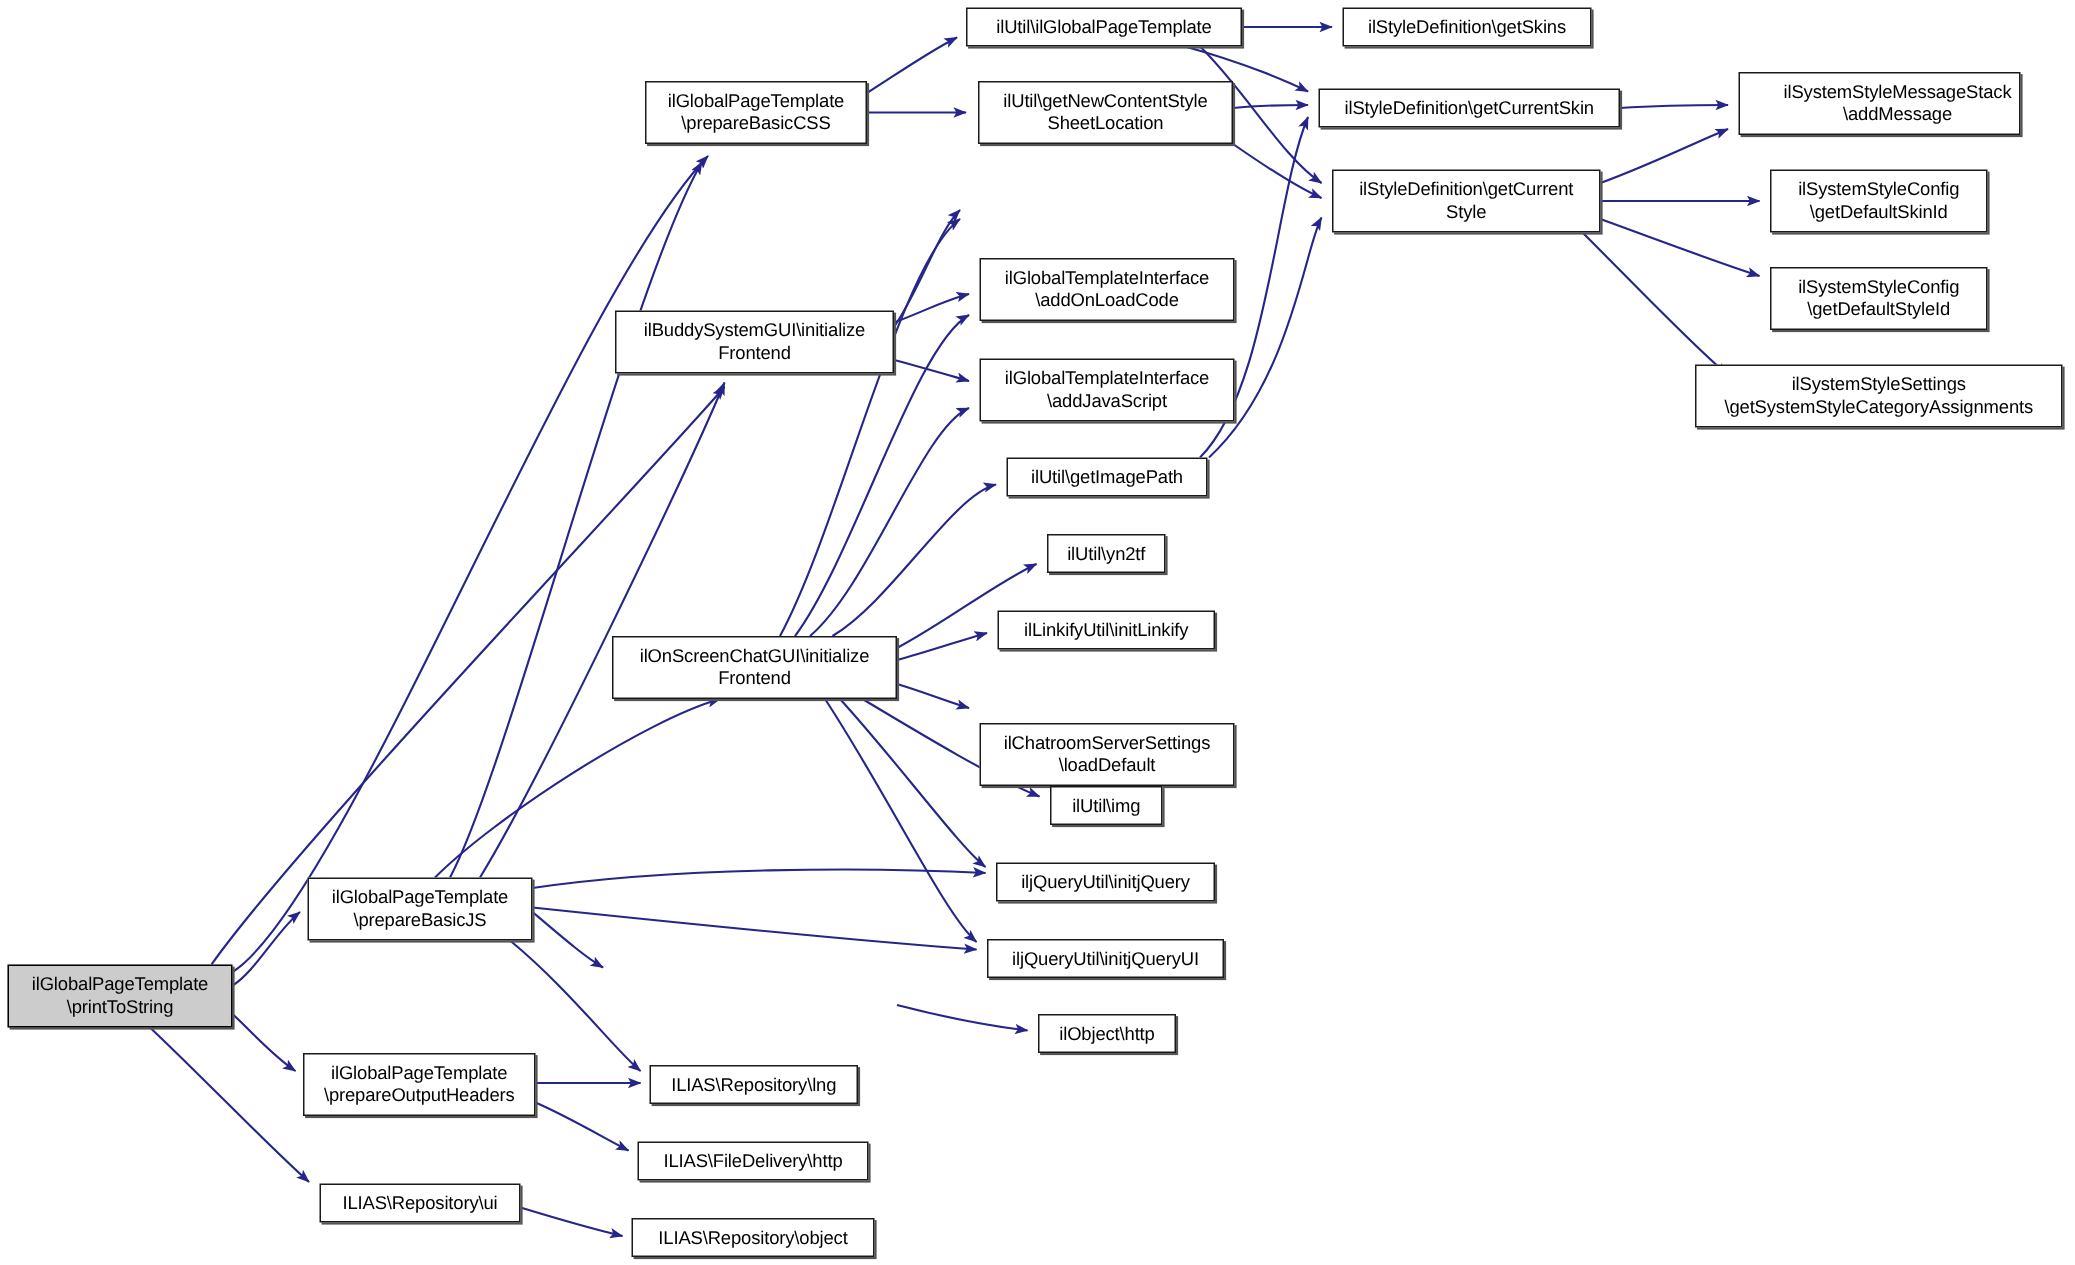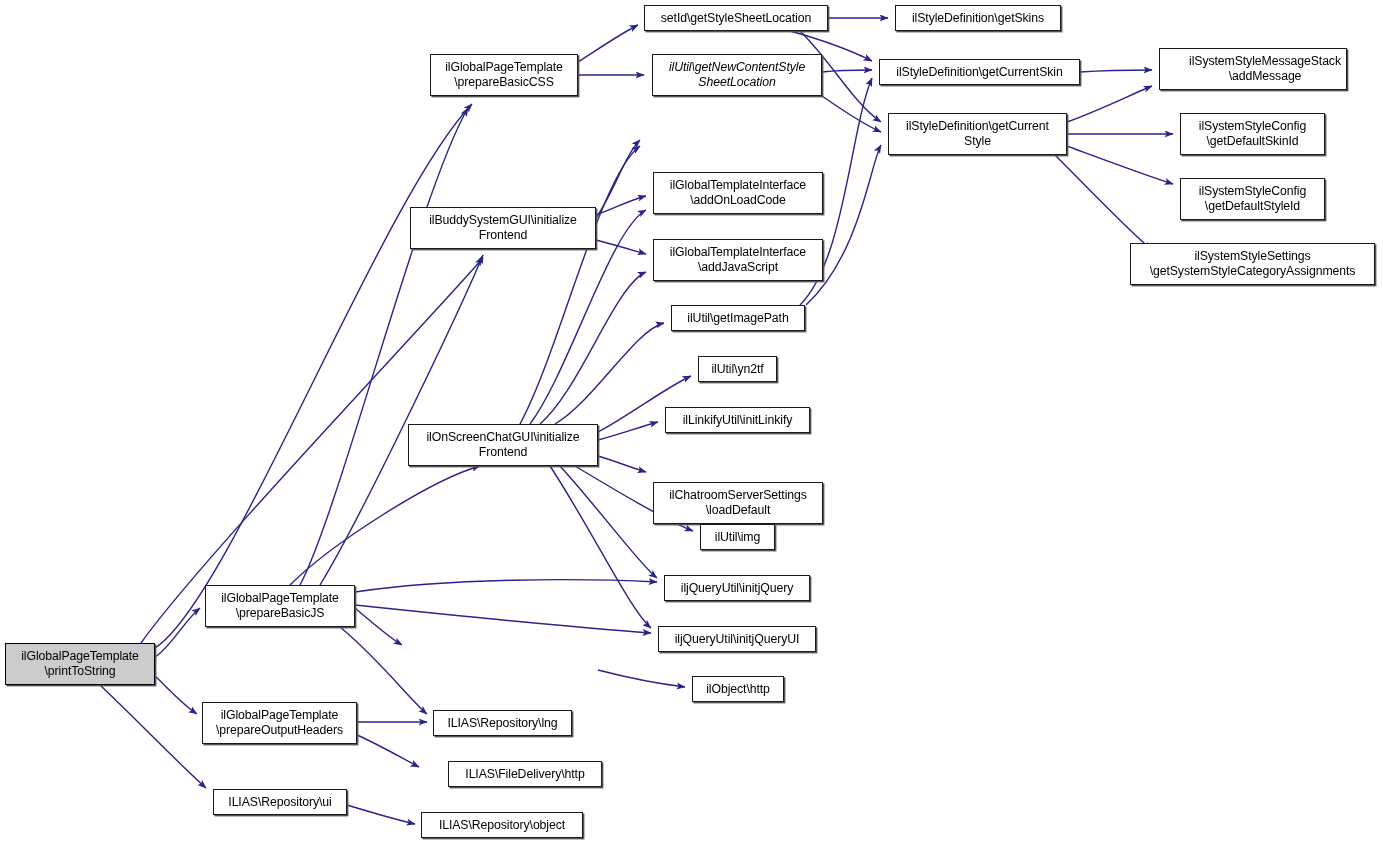--- a/index.html
+++ b/index.html
@@ -108,38 +108,38 @@
 \prepareBasicCSS</div>
     <div class="node" style="left: 205px; top: 585px; width: 150px; height: 42px;">ilGlobalPageTemplate
 \prepareBasicJS</div>
     <div class="node" style="left: 202px; top: 702px; width: 155px; height: 42px;">ilGlobalPageTemplate
 \prepareOutputHeaders</div>
     <div class="node" style="left: 213px; top: 789px; width: 134px; height: 26px;">ILIAS\Repository\ui</div>
     <div class="node" style="left: 410px; top: 207px; width: 186px; height: 42px;">ilBuddySystemGUI\initialize
 Frontend</div>
     <div class="node" style="left: 408px; top: 424px; width: 190px; height: 42px;">ilOnScreenChatGUI\initialize
 Frontend</div>
-    <div class="node" style="left: 644px; top: 5px; width: 184px; height: 26px;">setId\getStyleSheetLocation</div>
-    <div class="node" style="left: 652px; top: 54px; width: 170px; height: 42px; font-style: italic;">ilUtil\getNewContentStyle
+    <div class="node" style="left: 644px; top: 5px; width: 184px; height: 26px;">ilUtil\ilGlobalPageTemplate</div>
+    <div class="node" style="left: 652px; top: 54px; width: 170px; height: 42px;">ilUtil\getNewContentStyle
 SheetLocation</div>
     <div class="node" style="left: 653px; top: 172px; width: 170px; height: 42px;">ilGlobalTemplateInterface
 \addOnLoadCode</div>
     <div class="node" style="left: 653px; top: 239px; width: 170px; height: 42px;">ilGlobalTemplateInterface
 \addJavaScript</div>
     <div class="node" style="left: 671px; top: 305px; width: 134px; height: 26px;">ilUtil\getImagePath</div>
     <div class="node" style="left: 698px; top: 356px; width: 79px; height: 26px;">ilUtil\yn2tf</div>
     <div class="node" style="left: 665px; top: 407px; width: 145px; height: 26px;">ilLinkifyUtil\initLinkify</div>
     <div class="node" style="left: 653px; top: 458px; width: 170px; height: 42px; margin-top: 24px;">ilChatroomServerSettings
 \loadDefault</div>
     <div class="node" style="left: 700px; top: 524px; width: 75px; height: 26px;">ilUtil\img</div>
     <div class="node" style="left: 664px; top: 575px; width: 146px; height: 26px;">iljQueryUtil\initjQuery</div>
     <div class="node" style="left: 658px; top: 626px; width: 158px; height: 26px;">iljQueryUtil\initjQueryUI</div>
     <div class="node" style="left: 692px; top: 676px; width: 92px; height: 26px;">ilObject\http</div>
     <div class="node" style="left: 433px; top: 710px; width: 139px; height: 26px;">ILIAS\Repository\lng</div>
-    <div class="node" style="left: 425px; top: 761px; width: 154px; height: 26px; margin-left: 23px;">ILIAS\FileDelivery\http</div>
+    <div class="node" style="left: 425px; top: 761px; width: 154px; height: 26px;">ILIAS\FileDelivery\http</div>
     <div class="node" style="left: 421px; top: 812px; width: 162px; height: 26px;">ILIAS\Repository\object</div>
     <div class="node" style="left: 895px; top: 5px; width: 166px; height: 26px;">ilStyleDefinition\getSkins</div>
     <div class="node" style="left: 879px; top: 59px; width: 201px; height: 26px;">ilStyleDefinition\getCurrentSkin</div>
     <div class="node" style="left: 888px; top: 113px; width: 179px; height: 42px;">ilStyleDefinition\getCurrent
 Style</div>
     <div class="node" style="left: 1159px; top: 48px; width: 188px; height: 42px; padding-left: 24px;">ilSystemStyleMessageStack
 \addMessage</div>
     <div class="node" style="left: 1180px; top: 113px; width: 145px; height: 42px;">ilSystemStyleConfig
 \getDefaultSkinId</div>
     <div class="node" style="left: 1180px; top: 178px; width: 145px; height: 42px;">ilSystemStyleConfig

